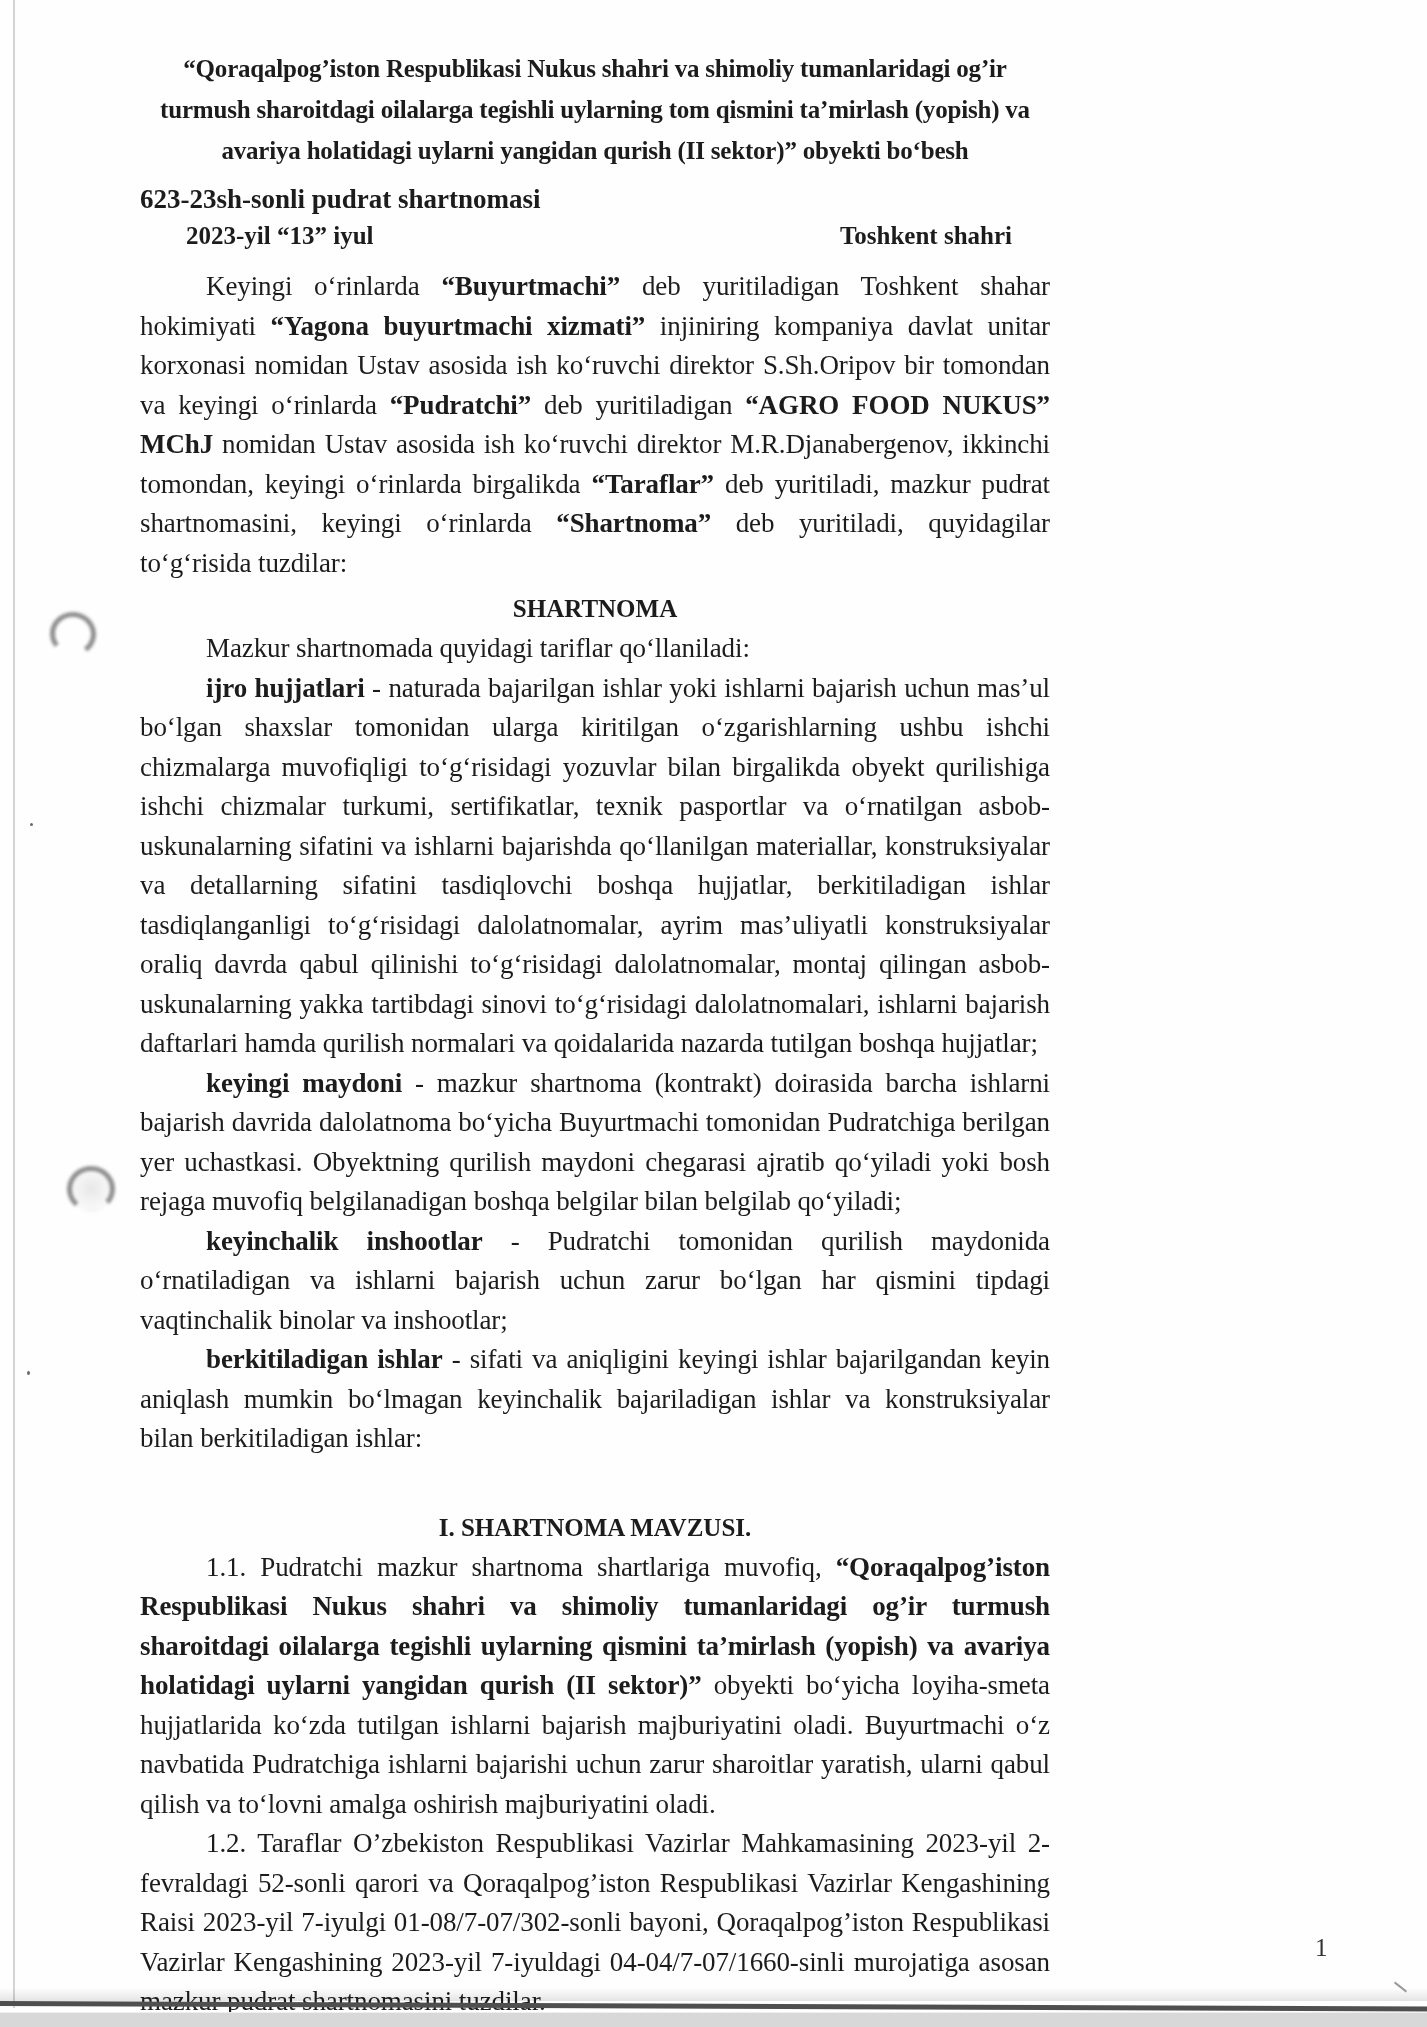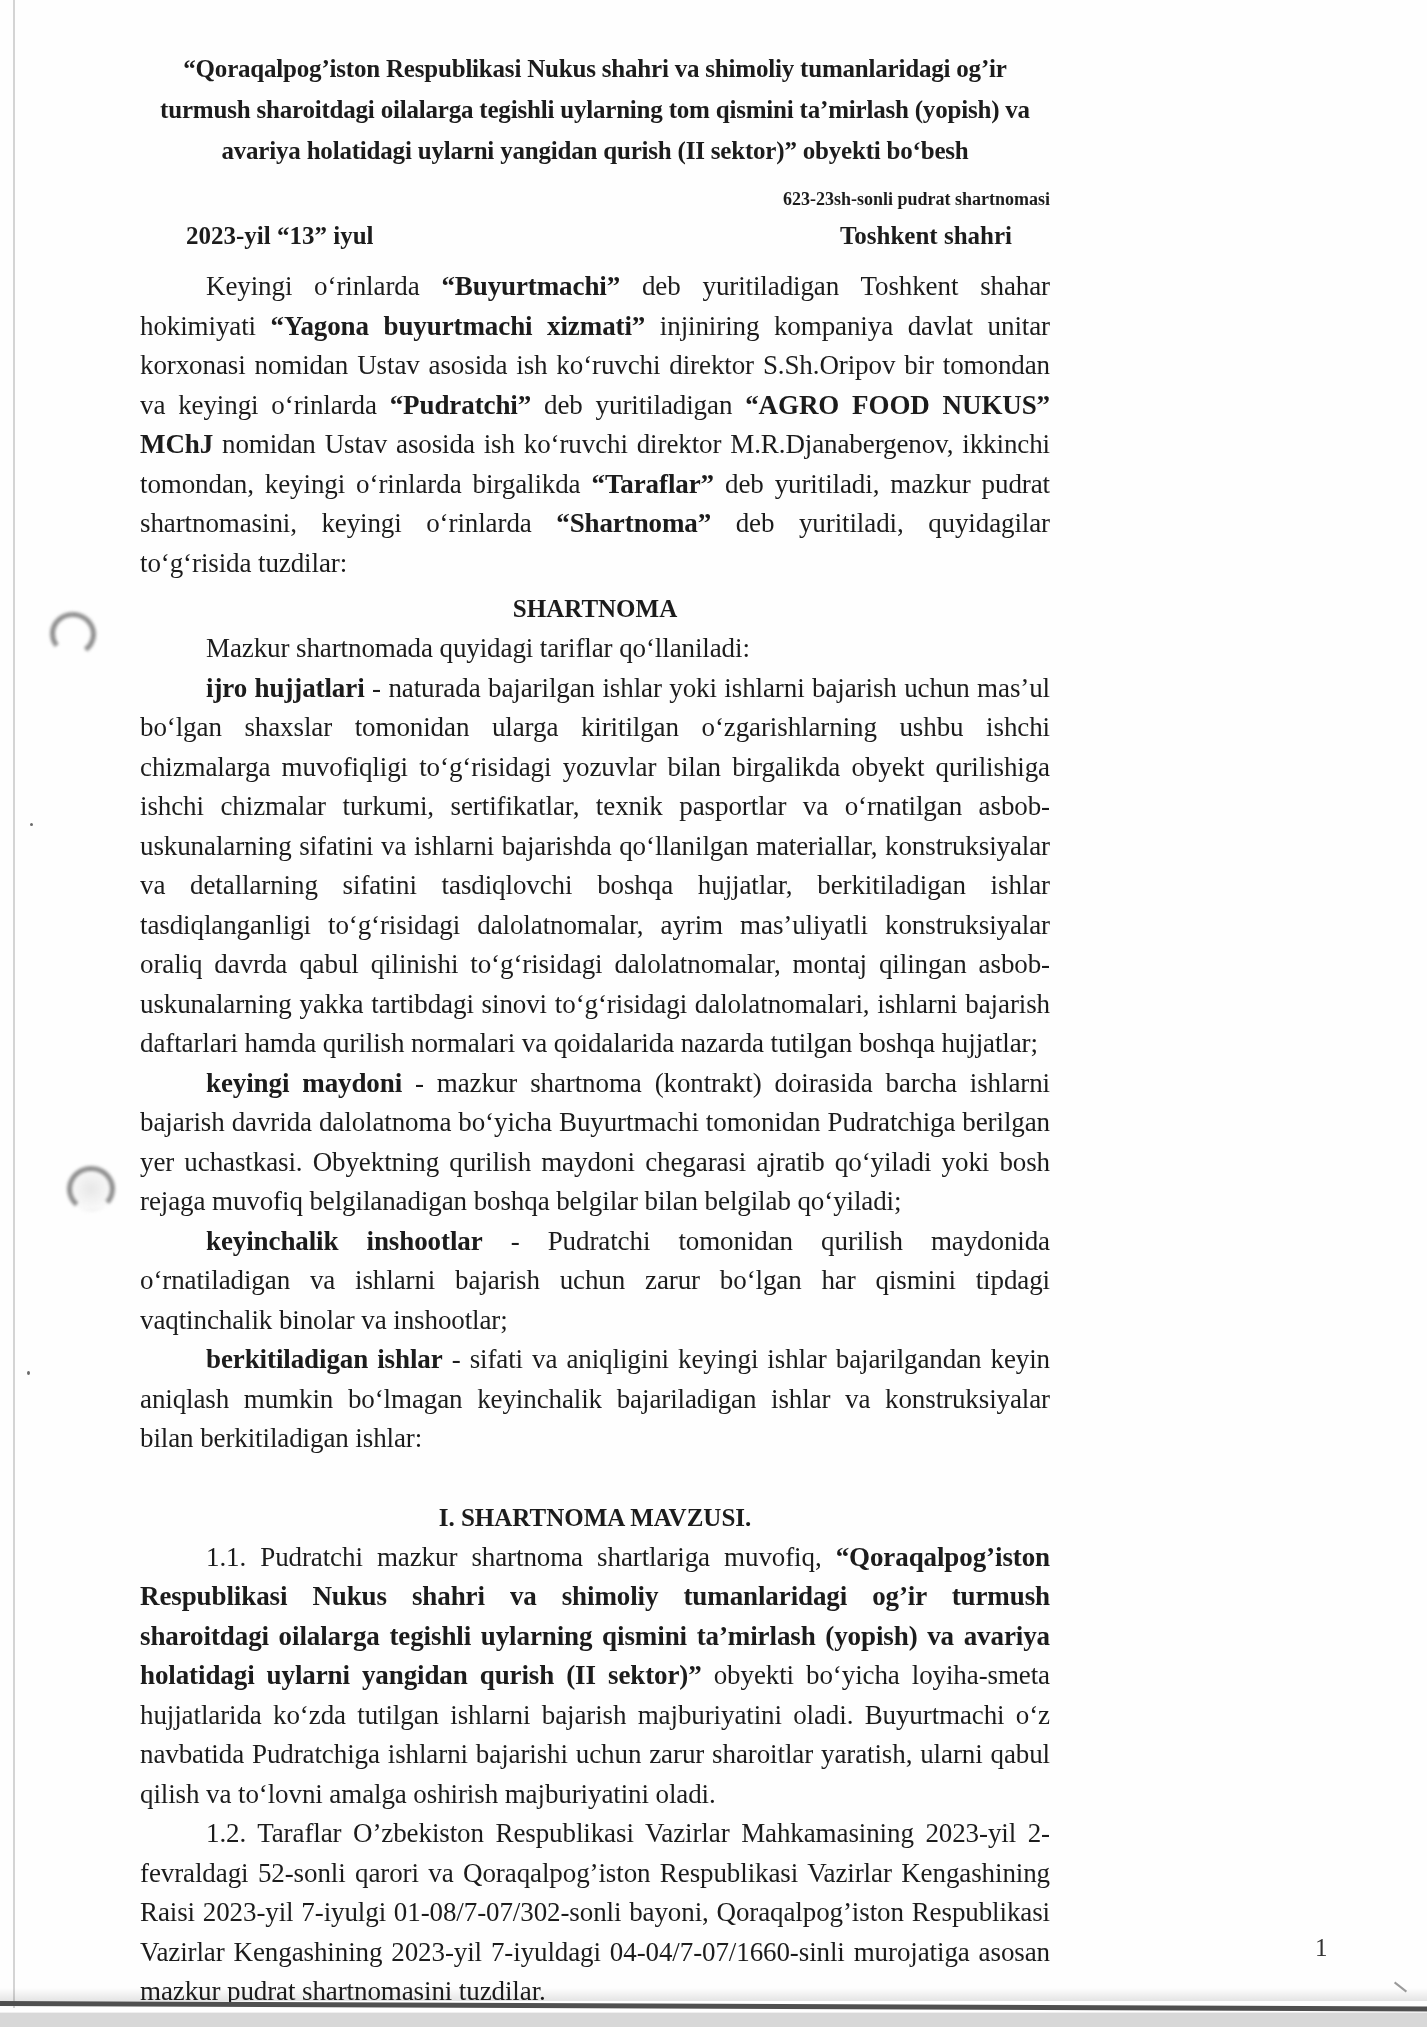--- a/index.html
+++ b/index.html
@@ -77,23 +77,23 @@
   }
   .doc-title {
     margin: 0;
     font-size: 25px;
     line-height: 41px;
     text-align: center;
     letter-spacing: -0.2px;
   }
   .contract-no {
     margin: 10px 0 0 0;
-    font-size: 18px;
+    font-size: 27px;
     line-height: 36px;
-    text-align: right;
+    text-align: left;
     font-weight: bold;
   }
   .dateline {
     display: flex;
     justify-content: space-between;
     font-size: 25px;
     line-height: 38px;
     font-weight: bold;
     margin: 0 0 12px 0;
   }
@@ -108,21 +108,21 @@
     letter-spacing: -0.1px;
   }
   .section-heading {
     margin: 0;
     font-size: 25px;
     line-height: 41px;
     text-align: center;
     font-weight: bold;
   }
   .mt-small { margin-top: 5px; }
-  .mt-section { margin-top: 38px; }
+  .mt-section { margin-top: 48px; }
   .page-number {
     position: absolute;
     left: 1315px; top: 1934px;
     font-size: 25px;
     color: #333;
   }
 </style>
 </head>
 <body>
 

